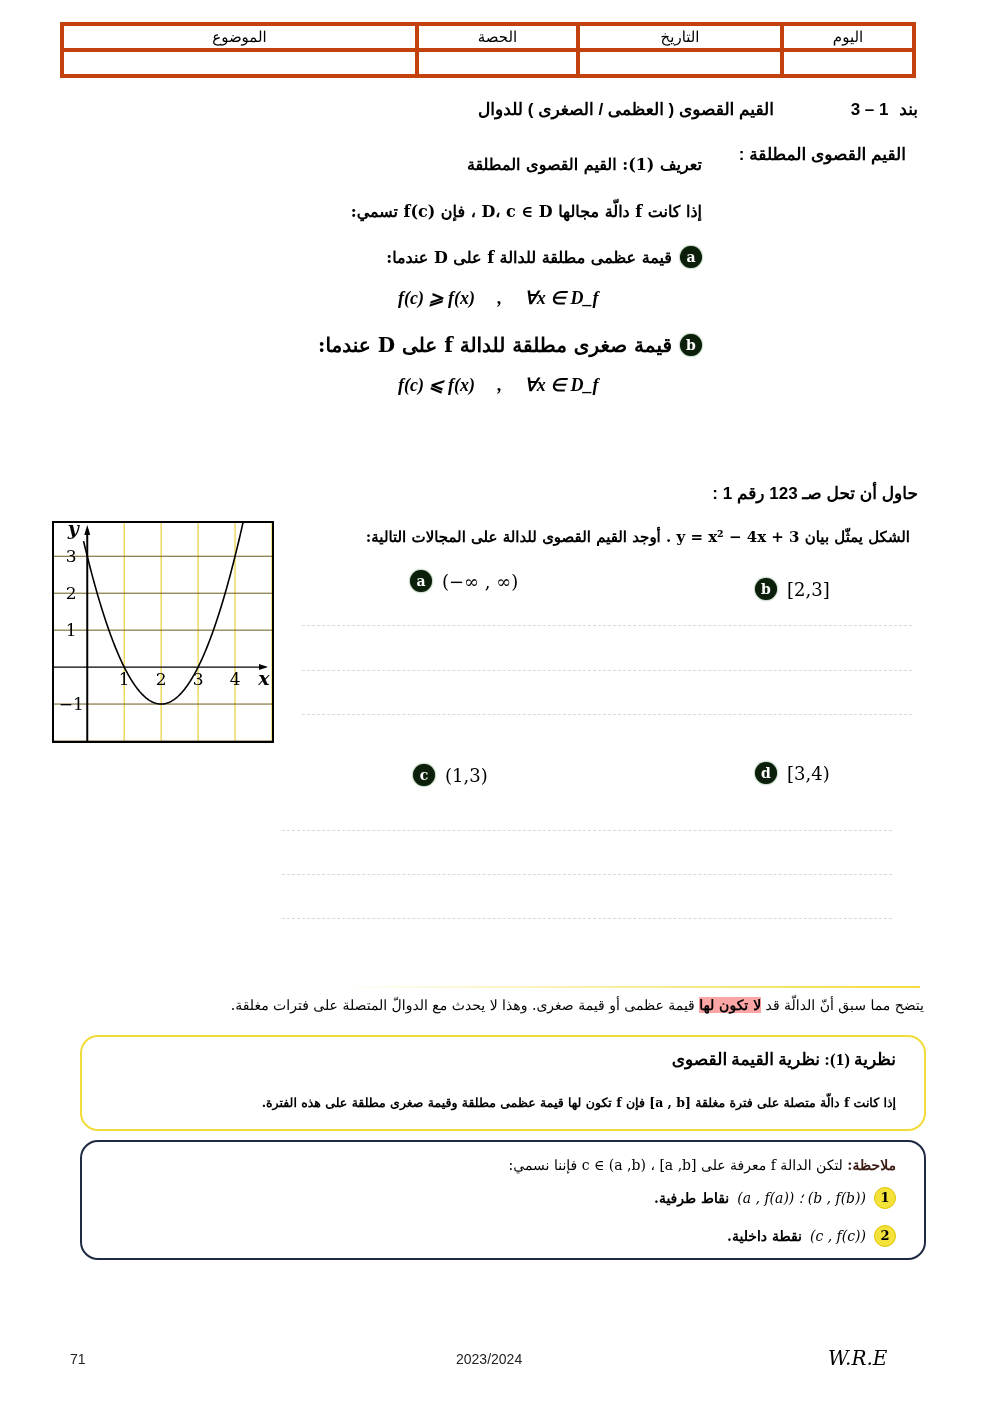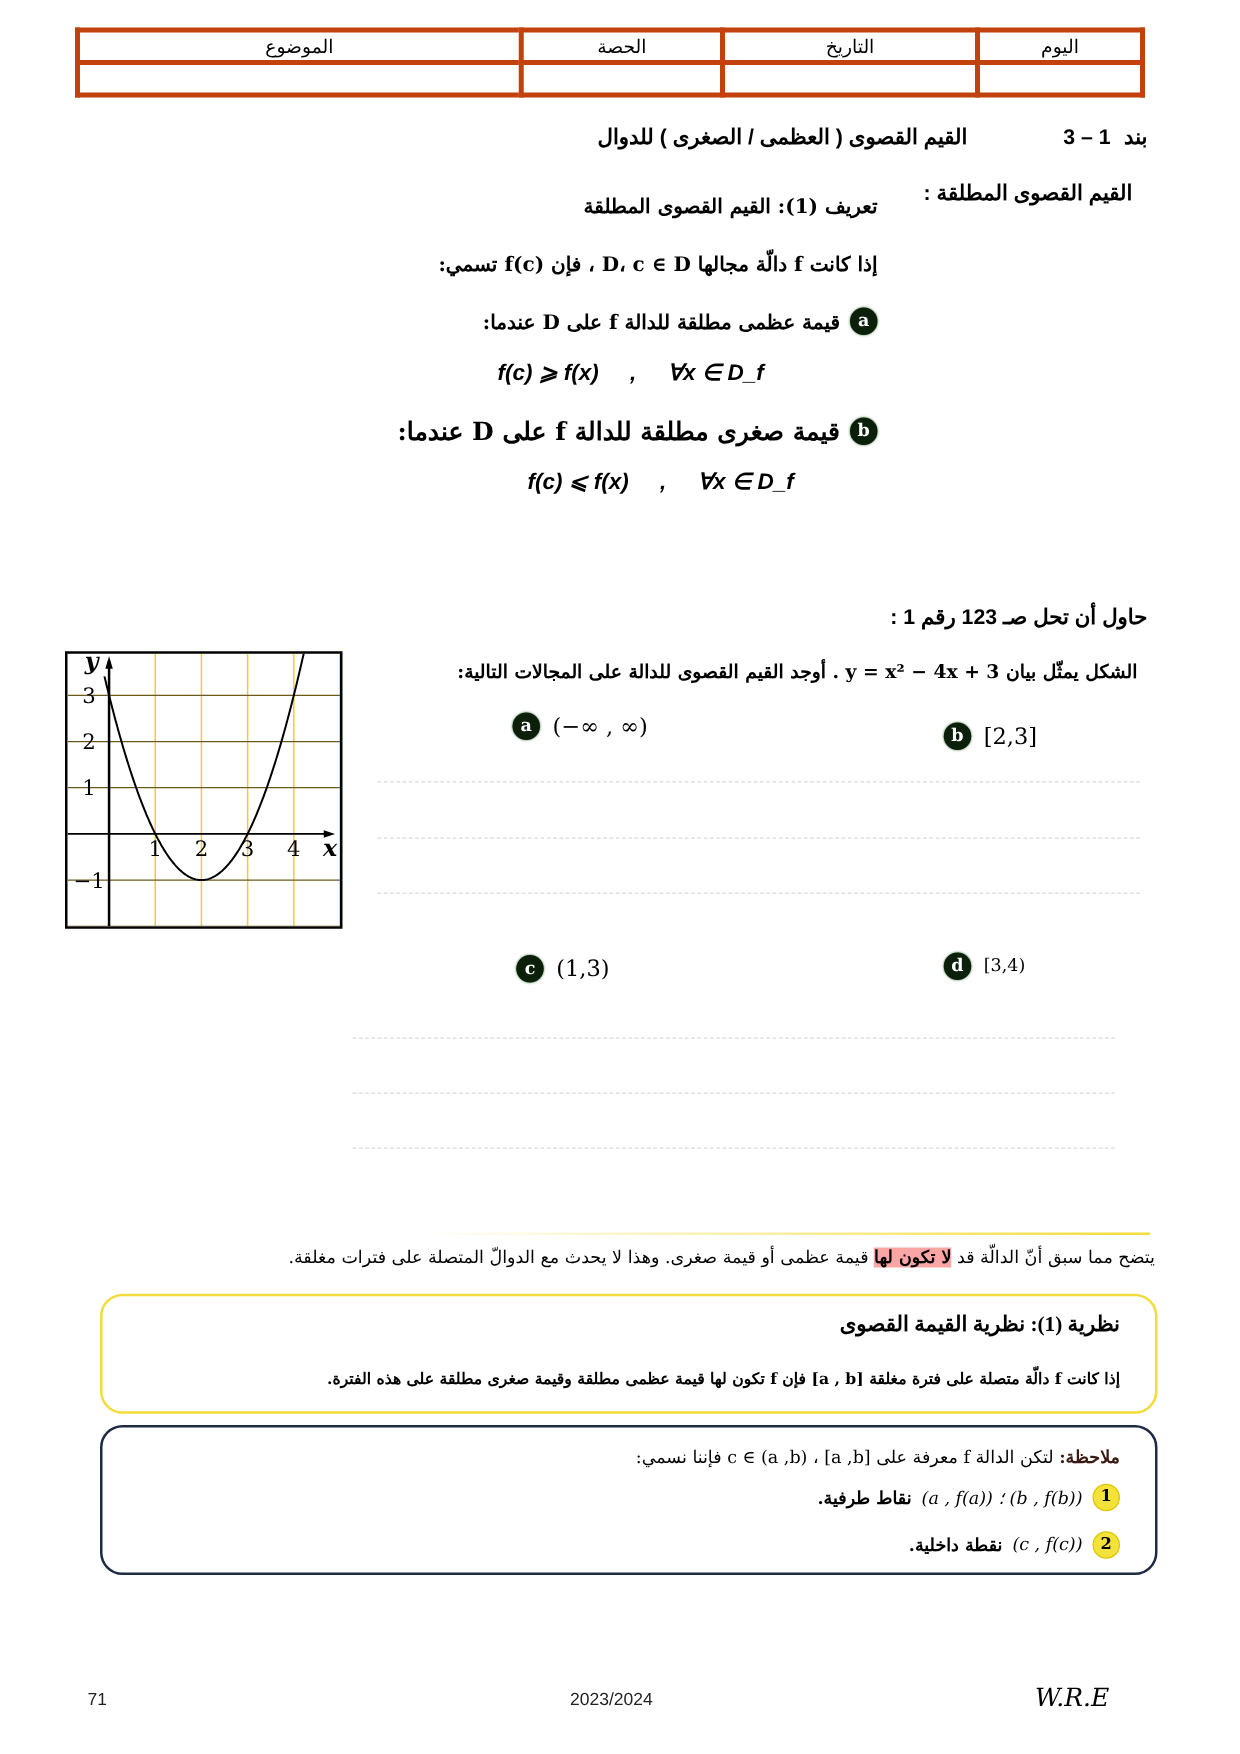--- a/index.html
+++ b/index.html
@@ -1,21 +1,21 @@
 <!DOCTYPE html>
 <html><head>
 <meta charset="utf-8">
 <style>
   html, body { margin:0; padding:0; background:#ffffff; }
   body { width:992px; height:1403px; position:relative; overflow:hidden;
          font-family:"DejaVu Sans", sans-serif; color:#000; }
   .abs { position:absolute; }
   .rtl { direction:rtl; unicode-bidi:embed; }
   .math { font-family:"DejaVu Serif", serif; }
-  .mi { font-style:italic; font-weight:bold; font-family:Liberation Sans, sans-serif; }
+  .mi { font-style:italic; font-weight:bold; font-family:Liberation Serif, serif; }
 
   
   table.hdr { position:absolute; left:60px; top:22px; width:856px; border-collapse:collapse;
               font-family:"Liberation Sans", sans-serif; font-size:15px; }
   table.hdr td { border:4px solid #c2410c; height:22px; text-align:center; padding:0; }
 
   .title { font-family:"Liberation Sans", sans-serif; font-weight:bold; font-size:17px; }
   .bold { font-weight:bold; }
   .badge { display:inline-block; width:22px; height:22px; border-radius:50%;
            background:#0b1f0b; color:#fff; font-family:"DejaVu Serif", serif;
@@ -69,21 +69,21 @@
 <div class="abs rtl" style="right:290px; top:246px; display:flex; align-items:center; gap:8px;">
   <span class="badge">a</span>
   <span class="bold" style="font-size:16px; font-family:'DejaVu Serif',serif;">قيمة عظمى مطلقة للدالة f على D عندما:</span>
 </div>
 <div class="abs mi" style="left:398px; top:287px; font-size:18px; white-space:pre; font-style:italic;">f(c) ⩾ f(x)     ,     ∀x ∈ D_f</div>
 
 <div class="abs rtl" style="right:290px; top:333px; display:flex; align-items:center; gap:8px;">
   <span class="badge">b</span>
   <span class="bold" style="font-size:20px; font-family:'DejaVu Serif',serif;">قيمة صغرى مطلقة للدالة f على D عندما:</span>
 </div>
-<div class="abs mi" style="left:398px; top:374px; font-size:18px; white-space:pre; font-style:italic;margin-left:24px;">f(c) ⩽ f(x)     ,     ∀x ∈ D_f</div>
+<div class="abs mi" style="left:398px; top:374px; font-size:18px; white-space:pre; font-style:italic;">f(c) ⩽ f(x)     ,     ∀x ∈ D_f</div>
 
 <div class="abs title rtl" style="right:74px; top:483px;">حاول أن تحل صـ 123 رقم 1 :</div>
 <div class="abs rtl bold" style="right:82px; top:528px; font-size:15px; font-family:'DejaVu Serif',serif;">الشكل يمثّل بيان y = x² − 4x + 3 . أوجد القيم القصوى للدالة على المجالات التالية:</div>
 
 <div class="graph">
   <svg id="graph-svg" width="218" height="218">
       <line x1="70.20338983050847" y1="0" x2="70.20338983050847" y2="218" stroke="#e9cf3a" stroke-width="1.2"></line>
       <line x1="107.15254237288134" y1="0" x2="107.15254237288134" y2="218" stroke="#e9cf3a" stroke-width="1.2"></line>
       <line x1="144.10169491525423" y1="0" x2="144.10169491525423" y2="218" stroke="#e9cf3a" stroke-width="1.2"></line>
       <line x1="181.05084745762713" y1="0" x2="181.05084745762713" y2="218" stroke="#e9cf3a" stroke-width="1.2"></line>
@@ -123,21 +123,21 @@
 <div class="dash" style="left:302px; width:610px; top:625px;"></div>
 <div class="dash" style="left:302px; width:610px; top:670px;"></div>
 <div class="dash" style="left:302px; width:610px; top:714px;"></div>
 
 <div class="abs" style="left:413px; top:764px; display:flex; align-items:center; gap:10px;">
   <span class="badge">c</span>
   <span class="math" style="font-size:18px;">(1,3)</span>
 </div>
 <div class="abs" style="left:755px; top:762px; display:flex; align-items:center; gap:10px;">
   <span class="badge">d</span>
-  <span class="math" style="font-size:14px;">[3,4)</span>
+  <span class="math" style="font-size:18px;">[3,4)</span>
 </div>
 
 <div class="dash" style="left:282px; width:610px; top:830px;"></div>
 <div class="dash" style="left:282px; width:610px; top:874px;"></div>
 <div class="dash" style="left:282px; width:610px; top:918px;"></div>
 
 <div class="ulline" style="left:335px; width:585px; top:986px;"></div>
 <div class="abs rtl" style="right:68px; top:997px; font-size:14px; font-family:'DejaVu Serif',serif; white-space:nowrap;">
   <span>يتضح مما سبق أنّ الدالّة قد</span>
   <span class="hl bold">لا تكون لها</span>

